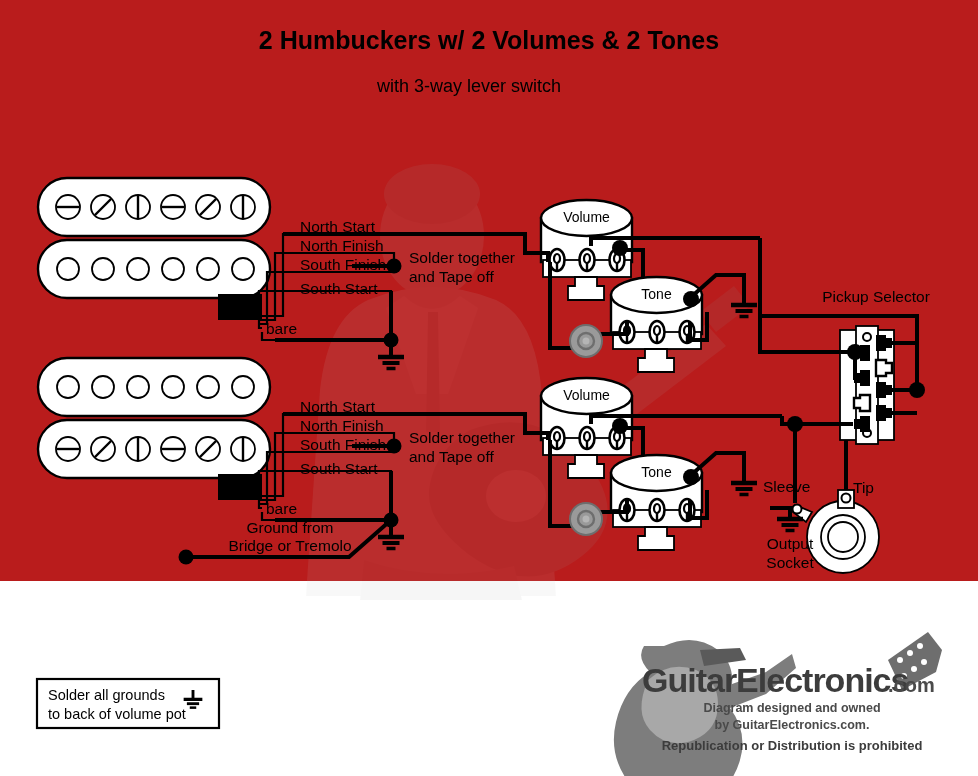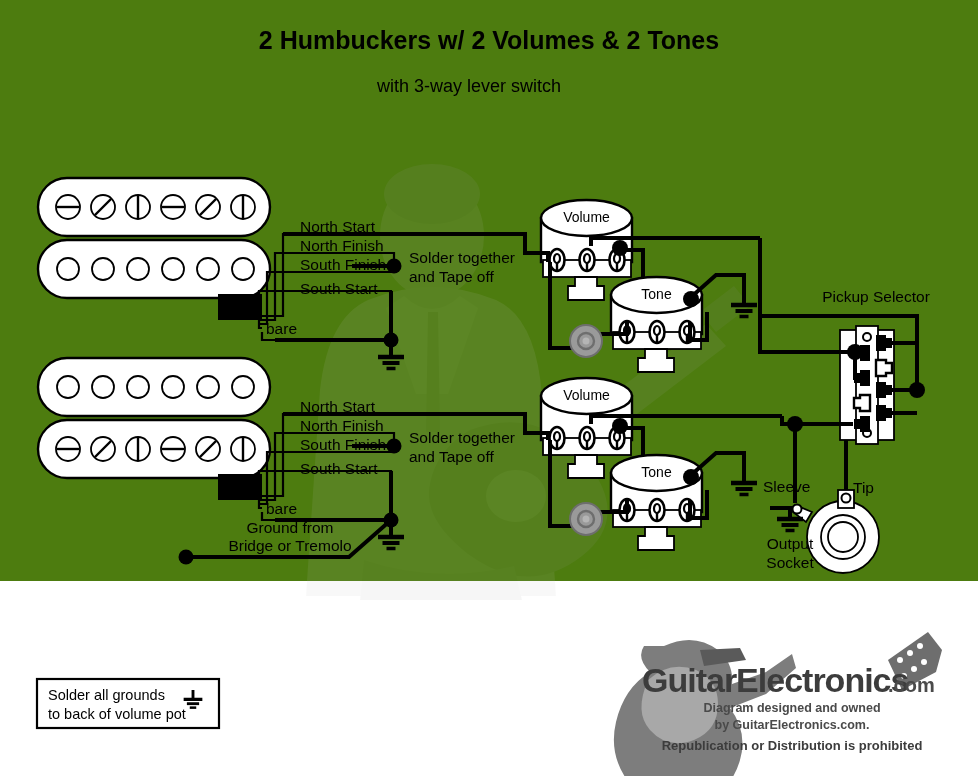--- a/index.html
+++ b/index.html
@@ -11,21 +11,21 @@
     width: 978px;
     height: 776px;
     font-family: "Liberation Sans", sans-serif;
     overflow: hidden;
     position: relative;
   }
   #diagram-root {
     position: relative;
     width: 978px;
     height: 581px;
-    background: #4d7c0f;
+    background: #b91c1c;
   }
   svg { display: block; }
   .wire {
     stroke: #000000;
     stroke-width: 4;
     fill: none;
     stroke-linecap: butt;
     stroke-linejoin: miter;
   }
   .wire-thin {

